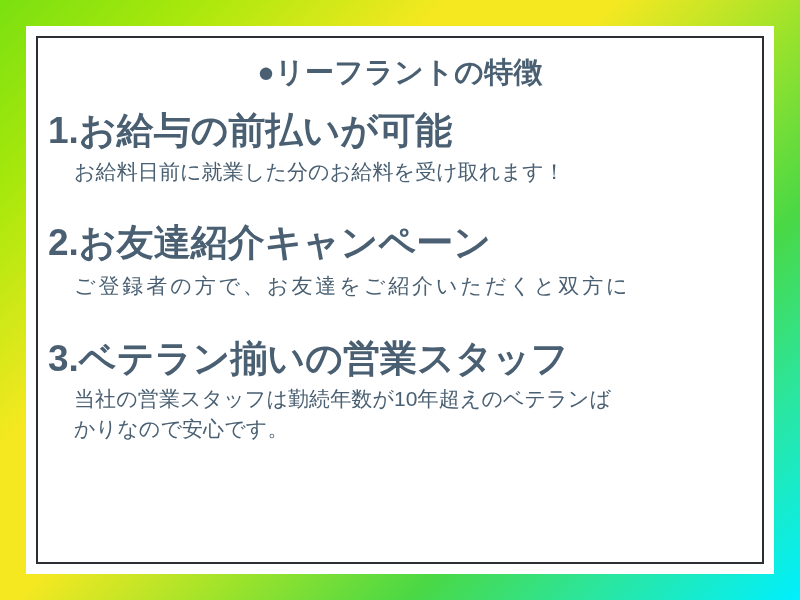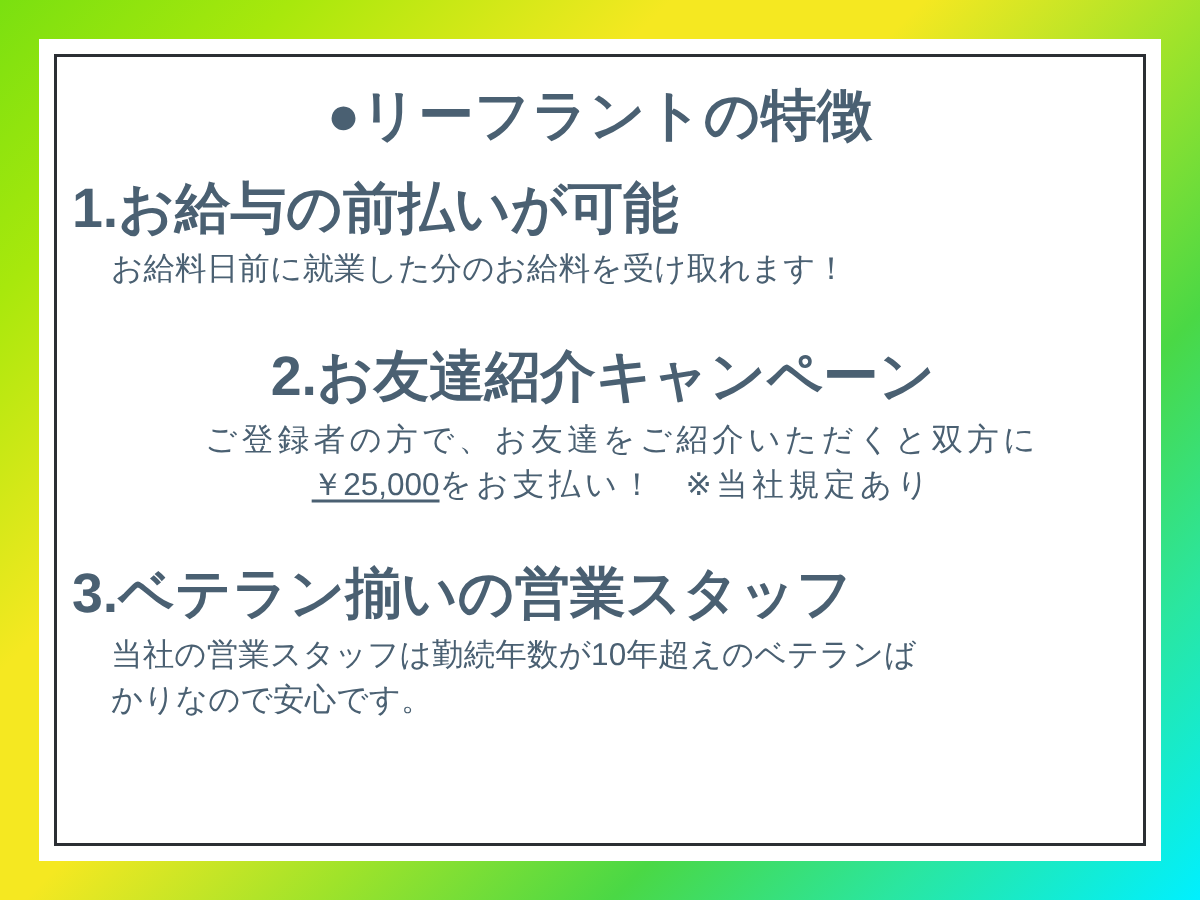--- a/index.html
+++ b/index.html
@@ -74,42 +74,42 @@
     top: 36px;
     width: 728px;
     height: 528px;
     box-sizing: border-box;
     padding: 0;
     color: #4a6072;
   }
 
   .title {
     text-align: center;
-    font-size: 37px;
+    font-size: 29px;
     font-weight: bold;
     line-height: 1;
     margin: 0;
     padding-top: 22px;
     letter-spacing: 0.01em;
     color: #4a6072;
     white-space: nowrap;
   }
 
   .items {
     margin: 0;
     padding: 0;
     list-style: none;
   }
 
   .item {
     padding: 0 8px 0 12px;
   }
 
   .item-1 { margin-top: 24px; }
-  .item-2 { margin-top: 36px; text-align: center; }
+  .item-2 { margin-top: 36px; }
   .item-3 { margin-top: 38px; }
 
   .item-head {
     font-size: 37px;
     font-weight: bold;
     line-height: 1.08;
     margin: 0;
     white-space: nowrap;
     color: #4a6072;
   }
@@ -168,23 +168,20 @@
         <div class="item-head">1.お給与の前払いが可能</div>
         <div class="item-body tight">
           <span class="body-line">お給料日前に就業した分のお給料を受け取れます！</span>
         </div>
       </li>
 
       <li class="item item-2">
         <div class="item-head">2.お友達紹介キャンペーン</div>
         <div class="item-body spaced">
           <span class="body-line">ご登録者の方で、お友達をご紹介いただくと双方に</span>
-          <span class="body-line">
-            <span class="underline">￥25,000</span><span>をお支払い！</span><span class="gap"></span><span>※当社規定あり</span>
-          </span>
         </div>
       </li>
 
       <li class="item item-3">
         <div class="item-head">3.ベテラン揃いの営業スタッフ</div>
         <div class="item-body tight">
           <span class="body-line">当社の営業スタッフは勤続年数が10年超えのベテランば</span>
           <span class="body-line">かりなので安心です。</span>
         </div>
       </li>

